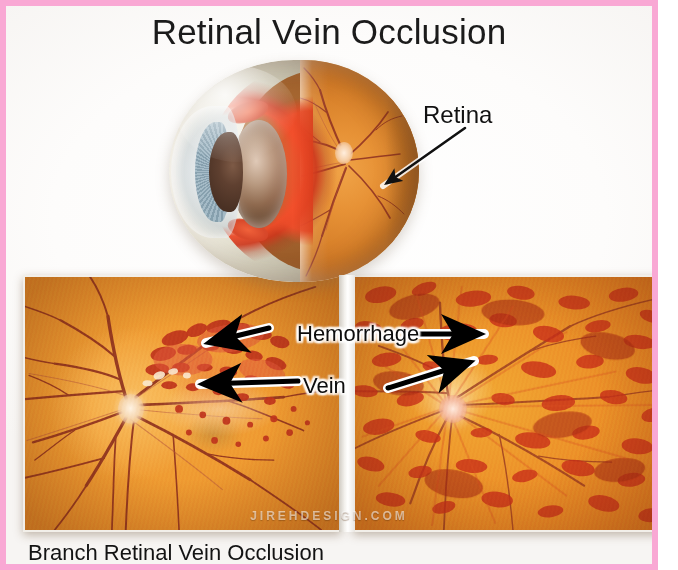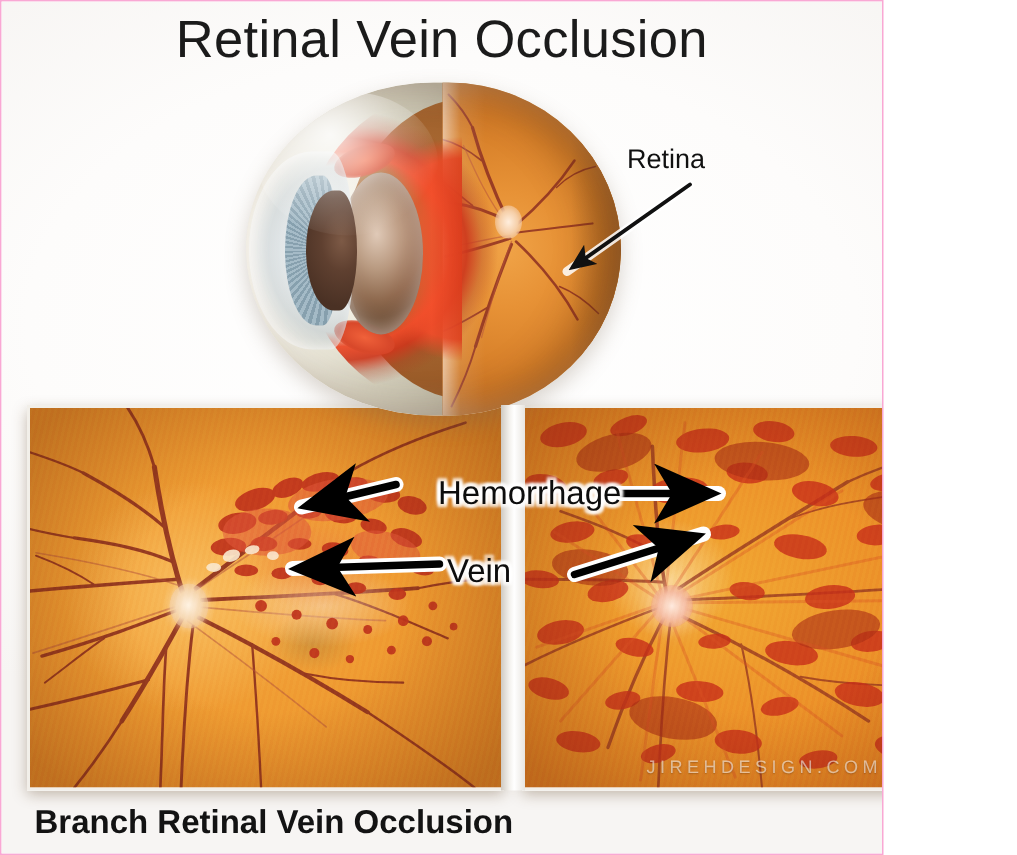--- a/index.html
+++ b/index.html
@@ -3,23 +3,23 @@
 <meta charset="utf-8">
 <title>Retinal Vein Occlusion</title>
 <style>
   html,body{margin:0;padding:0;background:#ffffff;}
   body{
     width:678px;height:570px;overflow:hidden;
     font-family:"Liberation Sans","DejaVu Sans",sans-serif;
   }
   .frame{
     position:relative;
-    width:589px;height:570px;
+    width:658px;height:570px;
     box-sizing:border-box;
-    border:1px solid #f9a8d4;
+    border:6px solid #f9a8d4;
     background:#ffffff;
     overflow:hidden;
   }
   .frame-inner{
     position:absolute;inset:0;
     background:
       radial-gradient(ellipse 460px 300px at 50% 38%, #ffffff 0%, #fdfcfb 60%, #f7f5f3 100%);
   }
 
   
@@ -151,21 +151,21 @@
   
   .globe-vessels{position:absolute;left:0;top:0;width:119px;height:222px;}
   .disc-globe{
     position:absolute;left:35px;top:82px;width:18px;height:22px;border-radius:50%;
     background:radial-gradient(ellipse at 50% 50%, #ffeedd 0%, #f6cfa8 48%, rgba(226,160,110,.2) 100%);
   }
 
   
   .retina-label{
     position:absolute;left:417px;top:95px;
-    font-size:18px;color:#111;
+    font-size:24px;color:#111;
     font-family:"Liberation Sans","DejaVu Sans",sans-serif;
     z-index:45;
     text-shadow:0 1px 2px rgba(255,255,255,.9);
   }
   .retina-arrow{position:absolute;left:355px;top:118px;width:110px;height:80px;z-index:44;}
 
   
   .photo{
     position:absolute;
     overflow:hidden;
@@ -232,37 +232,38 @@
   
   .gap-strip{
     position:absolute;left:333px;top:269px;width:16px;height:257px;
     background:linear-gradient(90deg,#cfcac2 0%, #f3f1ed 35%, #ffffff 55%, #e8e5e0 100%);
     z-index:30;
   }
 
   
   .watermark{
     position:absolute;left:0;right:0;top:503px;
-    text-align:right;
+    text-align:center;
     font-size:12px;
     letter-spacing:3px;
     color:rgba(255,255,255,.55);
     font-family:"Liberation Sans","DejaVu Sans",sans-serif;
     z-index:58;
     text-shadow:0 1px 1px rgba(80,40,10,.35);
+    font-weight:bold;
   }
 
   
   .caption{
     position:absolute;top:534px;
     font-size:22px;color:#131313;
     font-family:"Liberation Sans","DejaVu Sans",sans-serif;
     white-space:nowrap;
   }
-  .caption-left{left:22px;font-weight:bold;}
+  .caption-left{left:22px;}
   .caption-right{left:352px;}
 </style>
 </head>
 <body>
 
 <div class="frame">
   <div class="frame-inner">
 
     <div class="title">Retinal Vein Occlusion</div>
 

